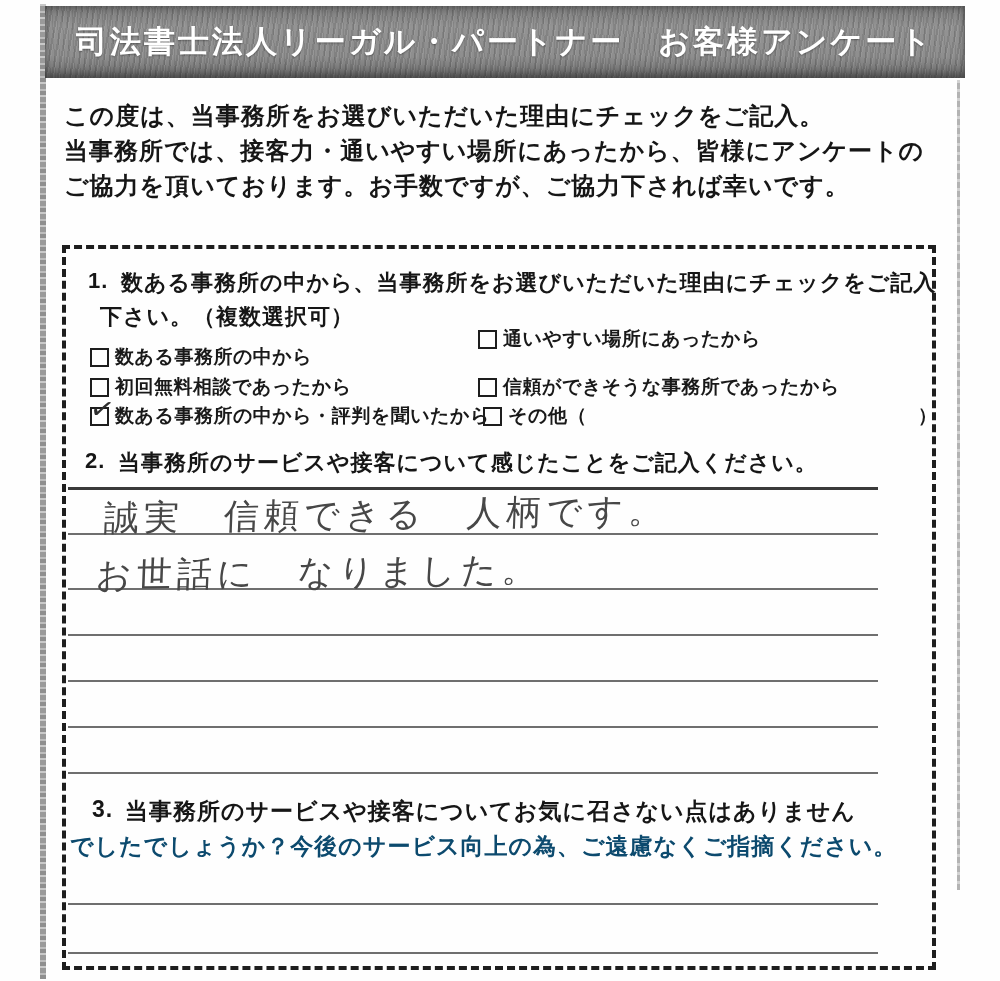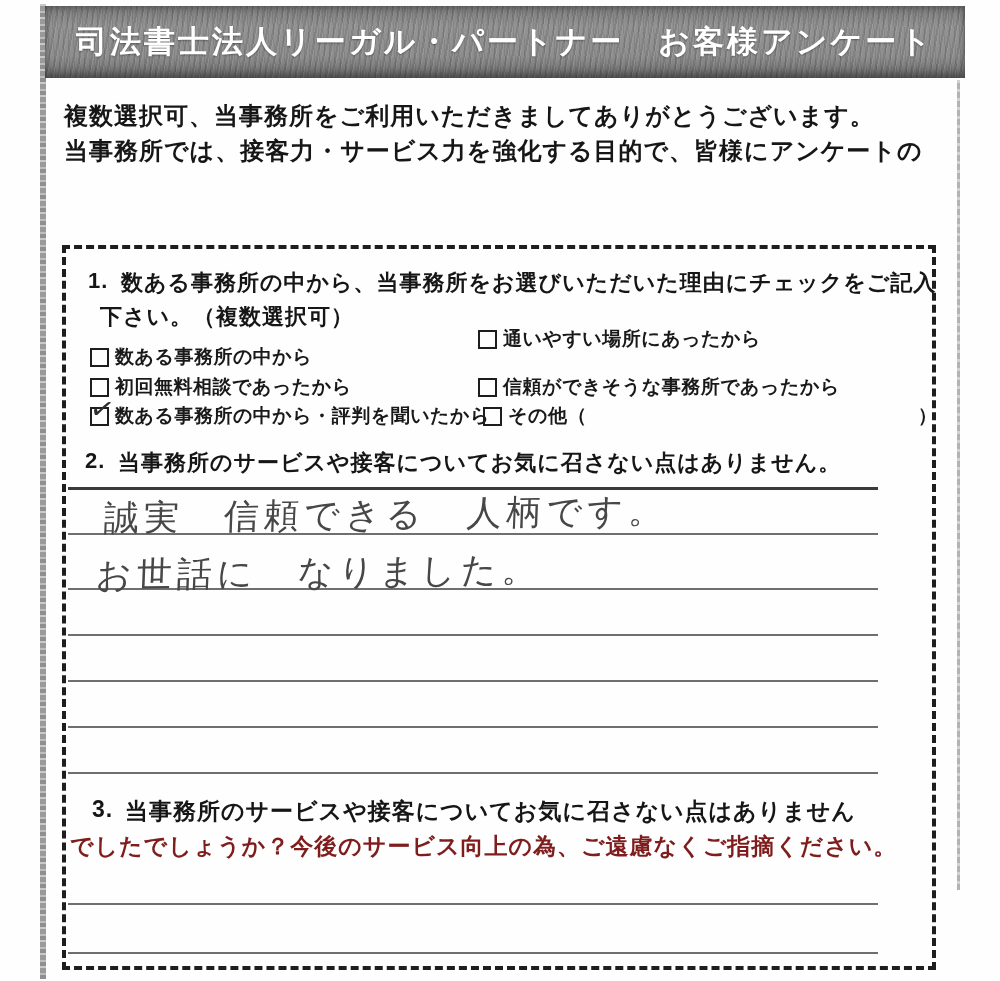--- a/index.html
+++ b/index.html
@@ -45,21 +45,21 @@
     border:4px dashed #1e1e1e;box-sizing:border-box;
   }
   .survey-box > *{position:absolute;}
 
   .qline{display:flex;white-space:nowrap;font-weight:700;color:#161616;}
   .qnum{flex:none;width:33px;}
   .q1-l1{left:22px;top:19px;font-size:22px;letter-spacing:1px;}
   .q1-l2{left:34px;top:53px;font-size:22px;font-weight:700;color:#161616;letter-spacing:1px;white-space:nowrap;text-align:right;}
   .q2-l1{left:19px;top:199px;font-size:22px;letter-spacing:1px;}
   .q3-l1{left:26px;top:547px;font-size:23px;letter-spacing:1px;}
-  .q3-l2{left:4px;top:582px;font-size:23px;font-weight:700;color:#7f1d1d;letter-spacing:1px;white-space:nowrap;}
+  .q3-l2{left:4px;top:582px;font-size:23px;font-weight:700;color:#0c4a6e;letter-spacing:1px;white-space:nowrap;}
 
   
   .opt{display:flex;align-items:center;white-space:nowrap;font-size:19px;font-weight:700;color:#191919;letter-spacing:.5px;}
   .cb{
     flex:none;display:inline-block;width:15px;height:15px;border:2px solid #1d1d1d;
     margin-right:6px;position:relative;background:transparent;
   }
   .cb .check{
     position:absolute;left:-2px;top:-14px;font-size:29px;font-weight:400;color:#2e2e2e;
     transform:rotate(12deg);line-height:1;
@@ -88,22 +88,23 @@
 <div class="page">
 
   <div class="edge-left"></div>
   <div class="edge-right"></div>
 
   <header class="banner">
     <h1>司法書士法人リーガル・パートナー　お客様アンケート</h1>
   </header>
 
   <div class="intro">
-    <p>複数選択可、当事務所をご利用いただきましてありがとうございます。</p>
-    <p>当事務所では、接客力・サービス力を強化する目的で、皆様にアンケートの</p>
+    <p>この度は、当事務所をお選びいただいた理由にチェックをご記入。</p>
+    <p>当事務所では、接客力・通いやすい場所にあったから、皆様にアンケートの</p>
+    <p>ご協力を頂いております。お手数ですが、ご協力下されば幸いです。</p>
   </div>
 
   <div class="survey-box">
 
     <div class="qline q1-l1">
       <span class="qnum">1.</span>
       <span>数ある事務所の中から、当事務所をお選びいただいた理由にチェックをご記入</span>
     </div>
     <div class="q1-l2">下さい。（複数選択可）</div>
 
@@ -131,21 +132,21 @@
       <span>信頼ができそうな事務所であったから</span>
     </div>
     <div class="opt oR3">
       <span class="cb"></span>
       <span>その他（</span>
     </div>
     <div class="paren-close">）</div>
 
     <div class="qline q2-l1">
       <span class="qnum">2.</span>
-      <span>当事務所のサービスや接客についてお気に召さない点はありません。</span>
+      <span>当事務所のサービスや接客について感じたことをご記入ください。</span>
     </div>
 
     <div class="rule rule-dark r1"></div>
     <div class="rule r2"></div>
     <div class="rule r3"></div>
     <div class="rule r4"></div>
     <div class="rule r5"></div>
     <div class="rule r6"></div>
     <div class="rule r7"></div>
 

